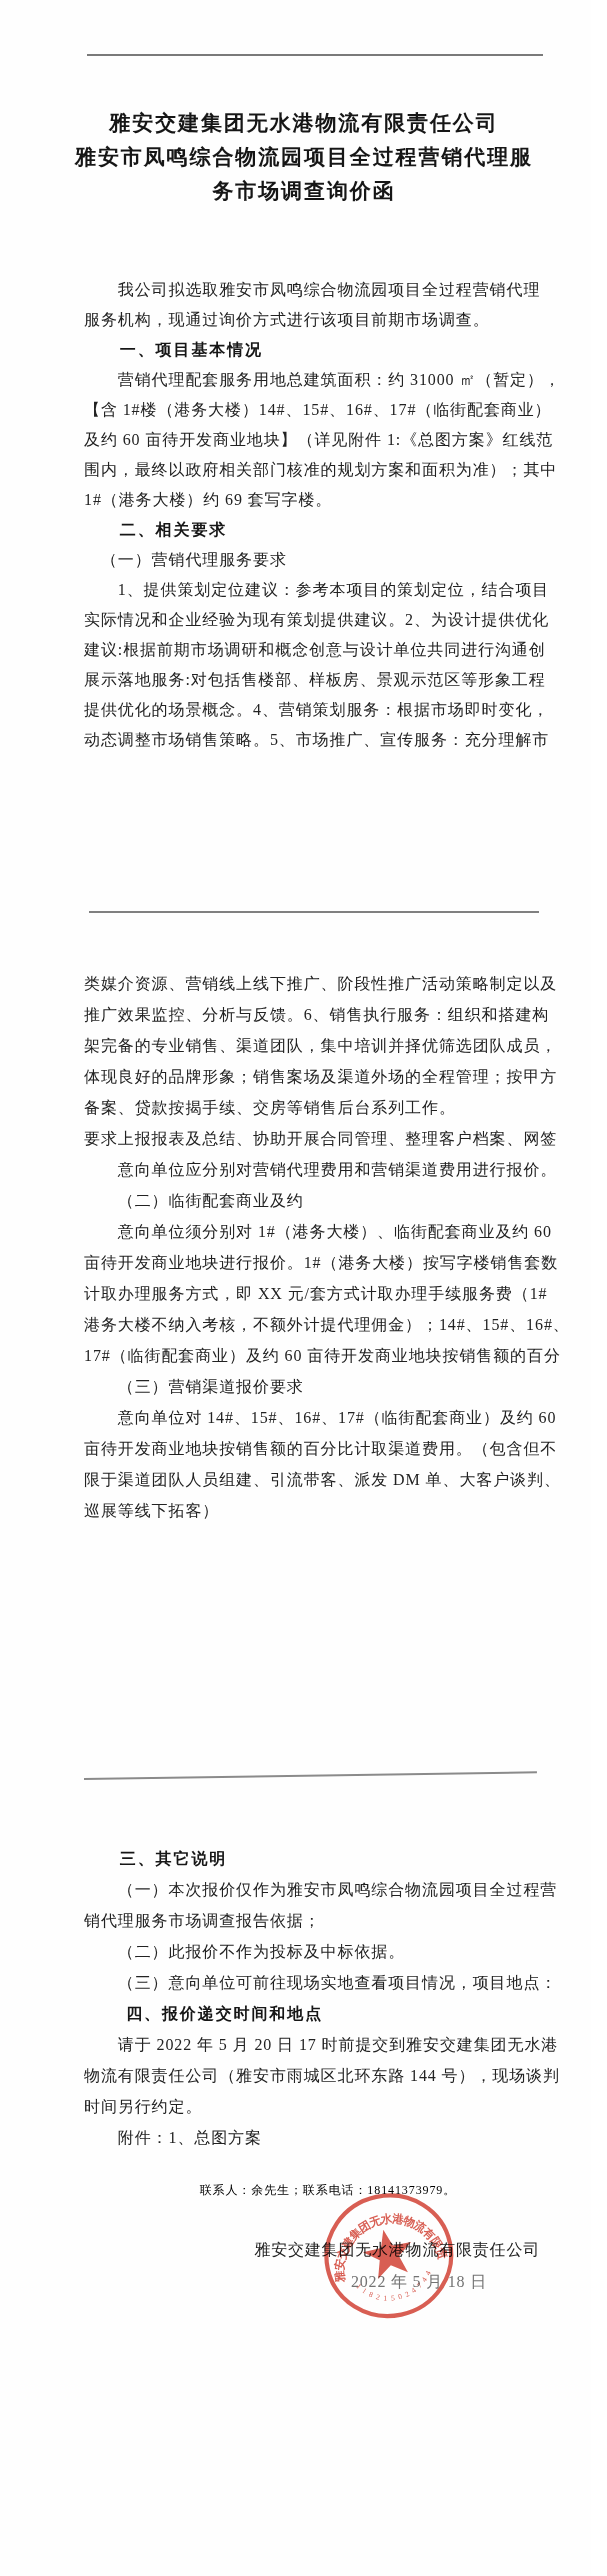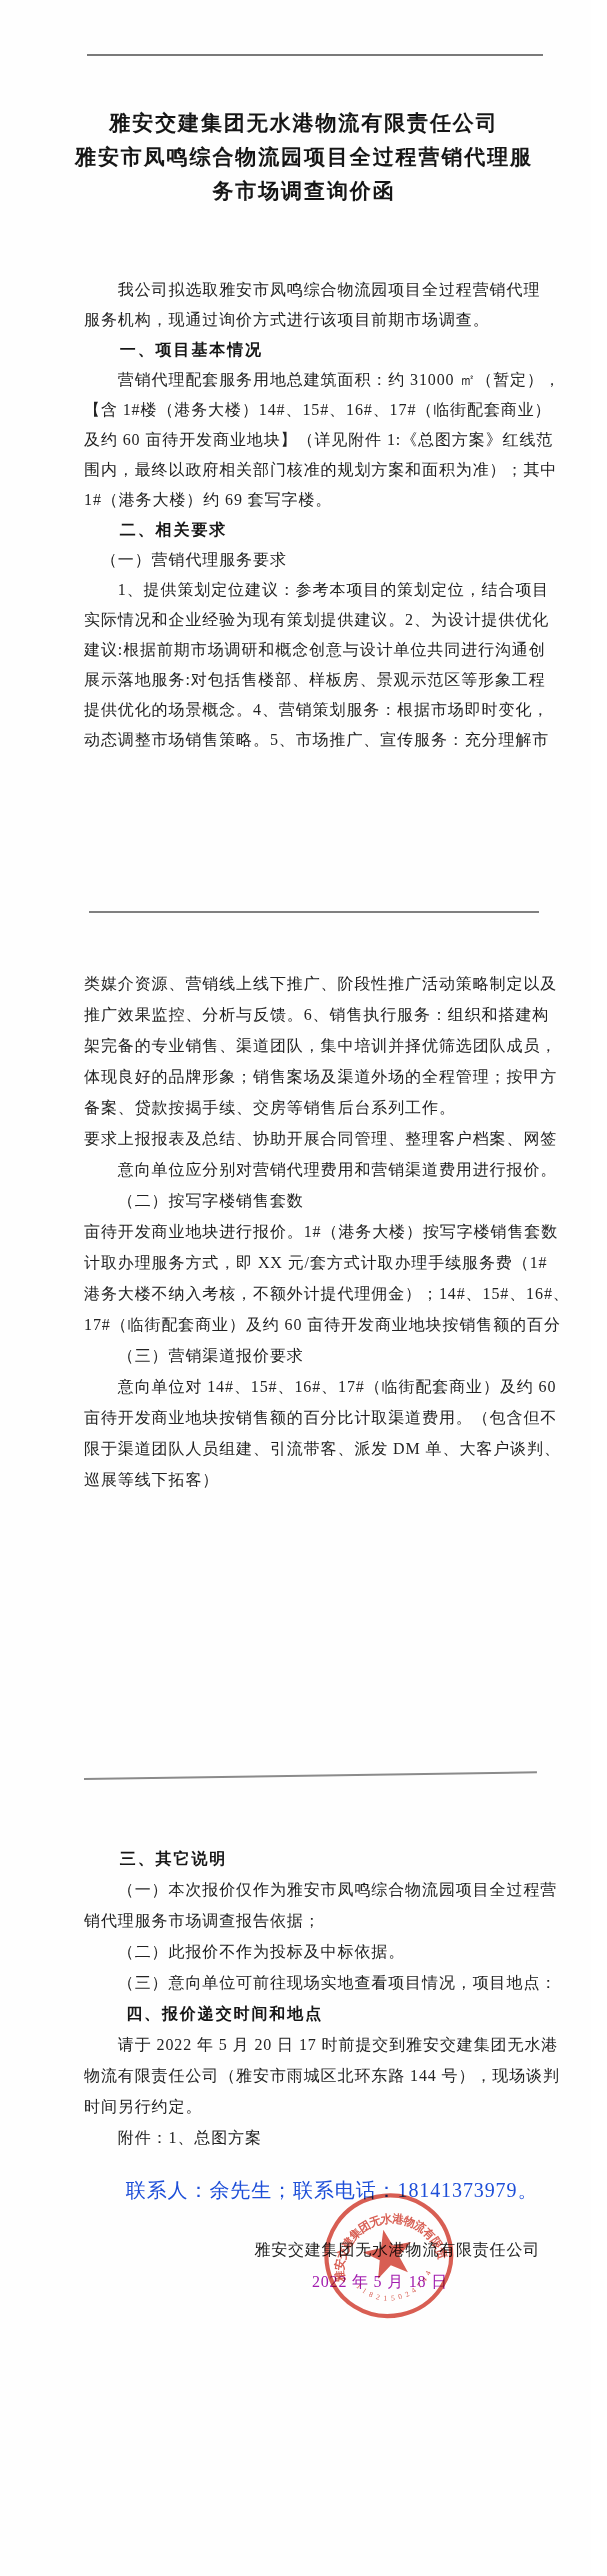--- a/index.html
+++ b/index.html
@@ -28,29 +28,29 @@
   .p2{top:968px;}
   .p2 .ln{height:31px;line-height:31px;}
   .p3{top:1819px;margin-top:24px;}
   .p3 .ln{height:31px;line-height:31px;}
   .hd{
     font-family:"Liberation Sans", sans-serif;
     font-weight:bold;letter-spacing:1.9px;color:#161616;
   }
   .contact{
     position:absolute;top:2175px;left:84px;width:462px;
-    font-size:20px;letter-spacing:0.9px;height:30px;line-height:30px;white-space:pre;color:#1d4ed8;
+    font-size:12px;letter-spacing:0.9px;height:30px;line-height:30px;white-space:pre;color:#000000;text-align:center;
   }
   .sig-company{
     position:absolute;top:2239px;left:84px;width:456px;
     text-align:right;font-size:16px;letter-spacing:0.8px;line-height:21px;color:#222;
   }
   .sig-date{
-    position:absolute;top:2271px;left:281px;width:198px;
-    text-align:center;font-size:16px;letter-spacing:0.8px;line-height:21px;color:#a21caf;
+    position:absolute;top:2271px;left:289px;width:198px;
+    text-align:right;font-size:16px;letter-spacing:0.8px;line-height:21px;color:#737373;
   }
   .stamp{
     position:absolute;left:322px;top:2191px;width:134px;height:131px;
     transform:rotate(-12deg);
     opacity:0.88;
     mix-blend-mode:multiply;
   }
 </style>
 </head>
 <body>
@@ -87,21 +87,22 @@
   <div class="rule rule-mid"></div>
 
   <div class="textblock p2">
       <div class="ln">类媒介资源、营销线上线下推广、阶段性推广活动策略制定以及</div>
       <div class="ln">推广效果监控、分析与反馈。6、销售执行服务：组织和搭建构</div>
       <div class="ln">架完备的专业销售、渠道团队，集中培训并择优筛选团队成员，</div>
       <div class="ln">体现良好的品牌形象；销售案场及渠道外场的全程管理；按甲方</div>
       <div class="ln">备案、贷款按揭手续、交房等销售后台系列工作。</div>
       <div class="ln">要求上报报表及总结、协助开展合同管理、整理客户档案、网签</div>
       <div class="ln">　　意向单位应分别对营销代理费用和营销渠道费用进行报价。</div>
-      <div class="ln">　　（二）按写字楼销售套数</div>
+      <div class="ln">　　（二）临街配套商业及约</div>
+      <div class="ln">　　意向单位须分别对 1#（港务大楼）、临街配套商业及约 60</div>
       <div class="ln">亩待开发商业地块进行报价。1#（港务大楼）按写字楼销售套数</div>
       <div class="ln">计取办理服务方式，即 XX 元/套方式计取办理手续服务费（1#</div>
       <div class="ln">港务大楼不纳入考核，不额外计提代理佣金）；14#、15#、16#、</div>
       <div class="ln">17#（临街配套商业）及约 60 亩待开发商业地块按销售额的百分</div>
       <div class="ln">　　（三）营销渠道报价要求</div>
       <div class="ln">　　意向单位对 14#、15#、16#、17#（临街配套商业）及约 60</div>
       <div class="ln">亩待开发商业地块按销售额的百分比计取渠道费用。（包含但不</div>
       <div class="ln">限于渠道团队人员组建、引流带客、派发 DM 单、大客户谈判、</div>
       <div class="ln">巡展等线下拓客）</div>
     </div>

